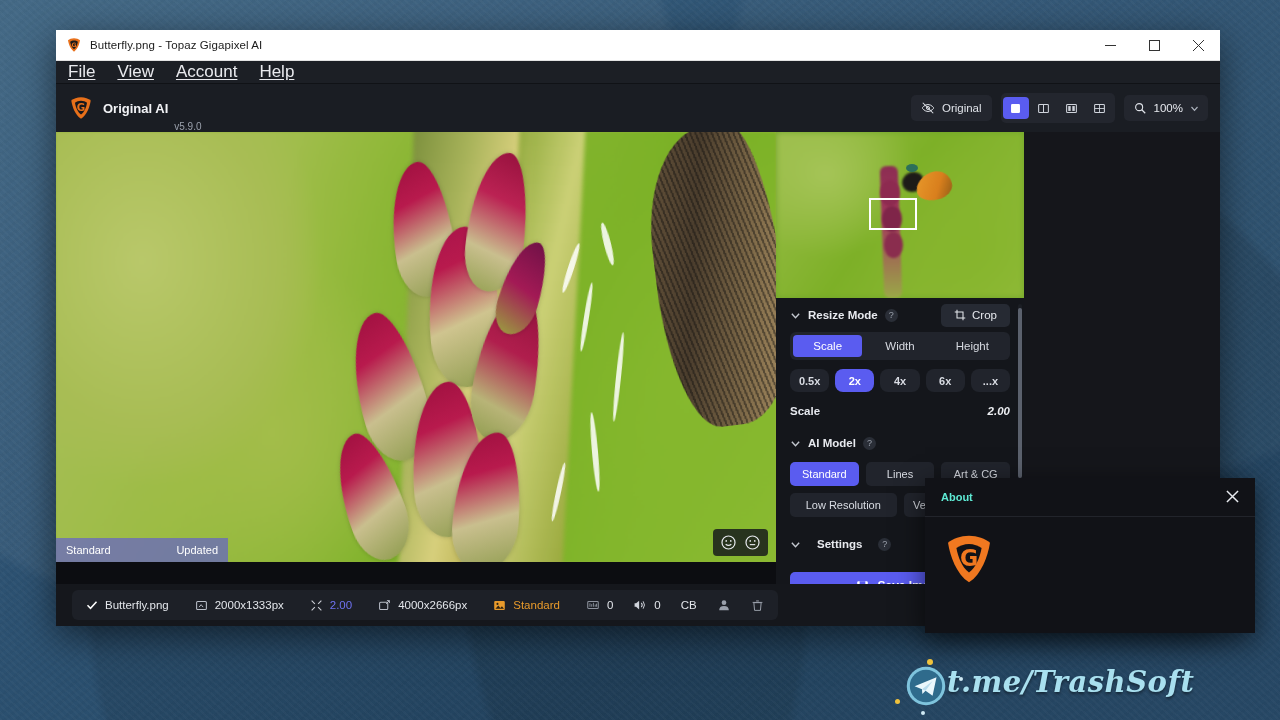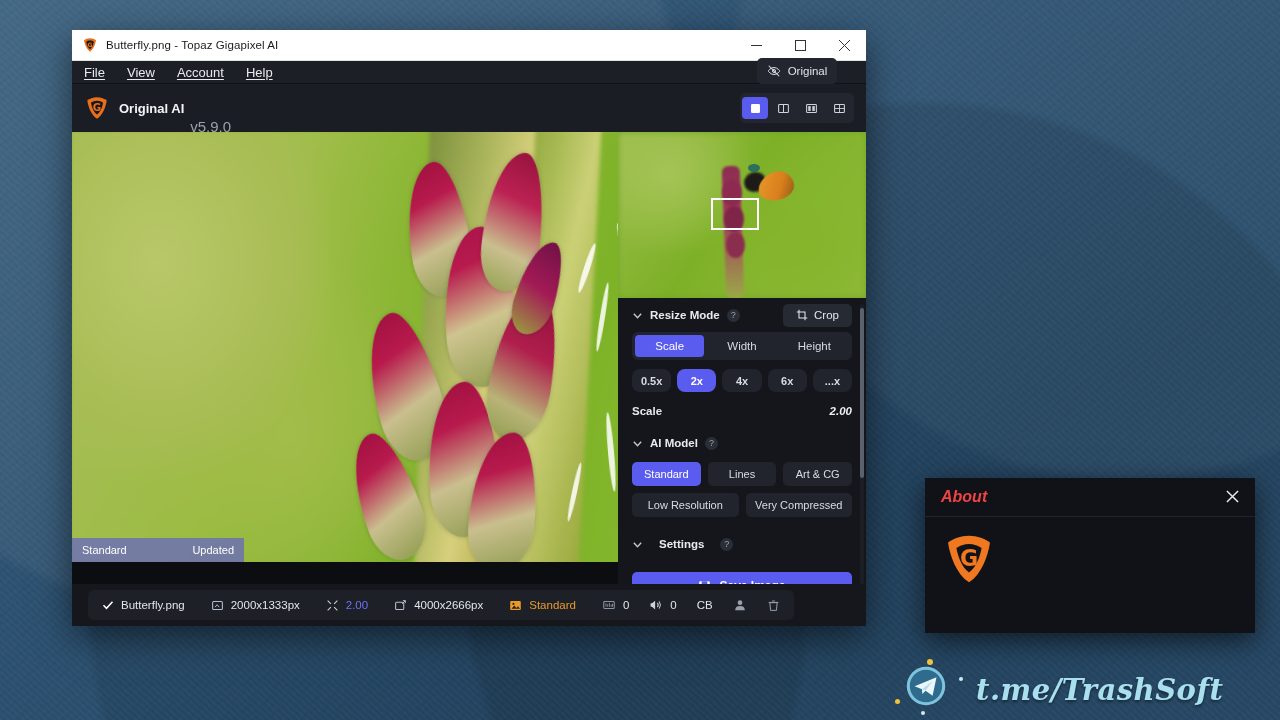--- a/index.html
+++ b/index.html
@@ -20,50 +20,50 @@
   }
   #desktop::after{
     content:"";position:absolute;inset:0;
     background-image:
       repeating-linear-gradient(42deg, rgba(255,255,255,.022) 0 2px, transparent 2px 5px),
       repeating-linear-gradient(-38deg, rgba(0,0,0,.025) 0 3px, transparent 3px 7px);
   }
 
   
   #app-window{
-    position:absolute;left:72px;top:30px;width:794px;height:596px;
+    position:absolute;left:56px;top:30px;width:1164px;height:596px;
     box-shadow:0 10px 34px rgba(0,0,0,.55);
     background:#15161b;overflow:hidden;
   }
   
   #titlebar{
     height:30px;background:#ffffff;display:flex;align-items:center;
     border-bottom:1px solid #e2e2e2;
   }
   .tb-icon{width:16px;height:16px;margin:0 8px 0 10px;flex:0 0 auto;}
   #titlebar .t-text{font-size:11.5px;color:#1b1b1b;letter-spacing:.1px;}
   .win-btns{margin-left:auto;display:flex;height:30px;}
   .win-btn{width:44px;height:30px;display:flex;align-items:center;justify-content:center;}
   .win-btn svg{display:block;}
   
   #menubar{
     height:22px;background:#1c1f25;display:flex;align-items:center;
     padding-left:12px;gap:22px;border-bottom:1px solid #101216;
   }
-  .menu-item{font-size:13px;color:#e9eaee;cursor:default;}
+  .menu-item{font-size:17px;color:#e9eaee;cursor:default;}
   .menu-item u{text-underline-offset:2px;}
 
   
   #appheader{
     height:48px;background:#1a1d23;display:flex;align-items:center;padding:0 12px;
   }
   #brand{display:flex;align-items:center;gap:9px;}
   #brand .bname{font-size:13px;font-weight:bold;color:#f2f3f6;}
-  #brand .bver{font-size:15px;color:#9aa0ab;margin-left:-3px;margin-top:36px;}
-  #toolbar{margin-left:auto;display:flex;align-items:center;gap:9px;flex-direction:column;}
+  #brand .bver{font-size:10px;color:#9aa0ab;margin-left:-3px;margin-top:36px;}
+  #toolbar{margin-left:auto;display:flex;align-items:center;gap:9px;}
   .pill{
     background:#23262e;border-radius:5px;height:26px;display:flex;align-items:center;
     padding:0 10px;gap:7px;color:#dfe2e8;font-size:11.5px;
   }
   .seg{background:#23262e;border-radius:5px;height:26px;display:flex;align-items:center;padding:2px;gap:2px;}
   .seg .sbtn{
     width:26px;height:22px;border-radius:4px;display:flex;align-items:center;justify-content:center;
   }
   .seg .sbtn.active{background:#5a5cf0;}
   .zoomctl{background:#23262e;border-radius:5px;height:26px;display:flex;align-items:center;padding:0 9px;gap:7px;color:#e6e8ee;font-size:11.5px;}
@@ -211,28 +211,28 @@
   }
   .bb-item{display:flex;align-items:center;gap:7px;font-size:11.5px;color:#e2e5ea;}
   .bb-item.accent{color:#6f72f2;}
   .bb-item.orange{color:#e89a2b;}
   
   #about{
     position:absolute;left:925px;top:478px;width:330px;height:155px;background:#111217;
     box-shadow:0 8px 26px rgba(0,0,0,.6);
   }
   #about-head{height:38px;display:flex;align-items:center;padding:0 16px;border-bottom:1px solid #22242b;}
-  #about-head .ttl{font-size:16px;color:#ef4444;font-weight:bold;font-style:italic;}
+  #about-head .ttl{font-size:11px;color:#5eead4;font-weight:bold;}
   #about-close{margin-left:auto;color:#e7e9ee;font-size:15px;line-height:1;}
   #about-body{display:flex;padding:14px 16px 0 16px;gap:16px;}
   #about-lines div{font-size:11.5px;color:#eceef2;line-height:17px;}
   #about-link{font-size:11.5px;color:#eceef2;text-decoration:underline;margin-top:9px;display:inline-block;}
   
   #watermark{
-    position:absolute;left:905px;top:665px;display:flex;align-items:flex-end;gap:29px;
+    position:absolute;left:905px;top:665px;display:flex;align-items:flex-start;gap:0;
   }
   #wm-text{
     font-family:"DejaVu Serif",serif;font-style:italic;font-weight:bold;font-size:29px;
     color:#a9e0ef;text-shadow:0 2px 3px rgba(0,0,0,.45);letter-spacing:.5px;
   }
   .wm-dot{position:absolute;border-radius:50%;}
 </style>
 </head>
 <body>
 

